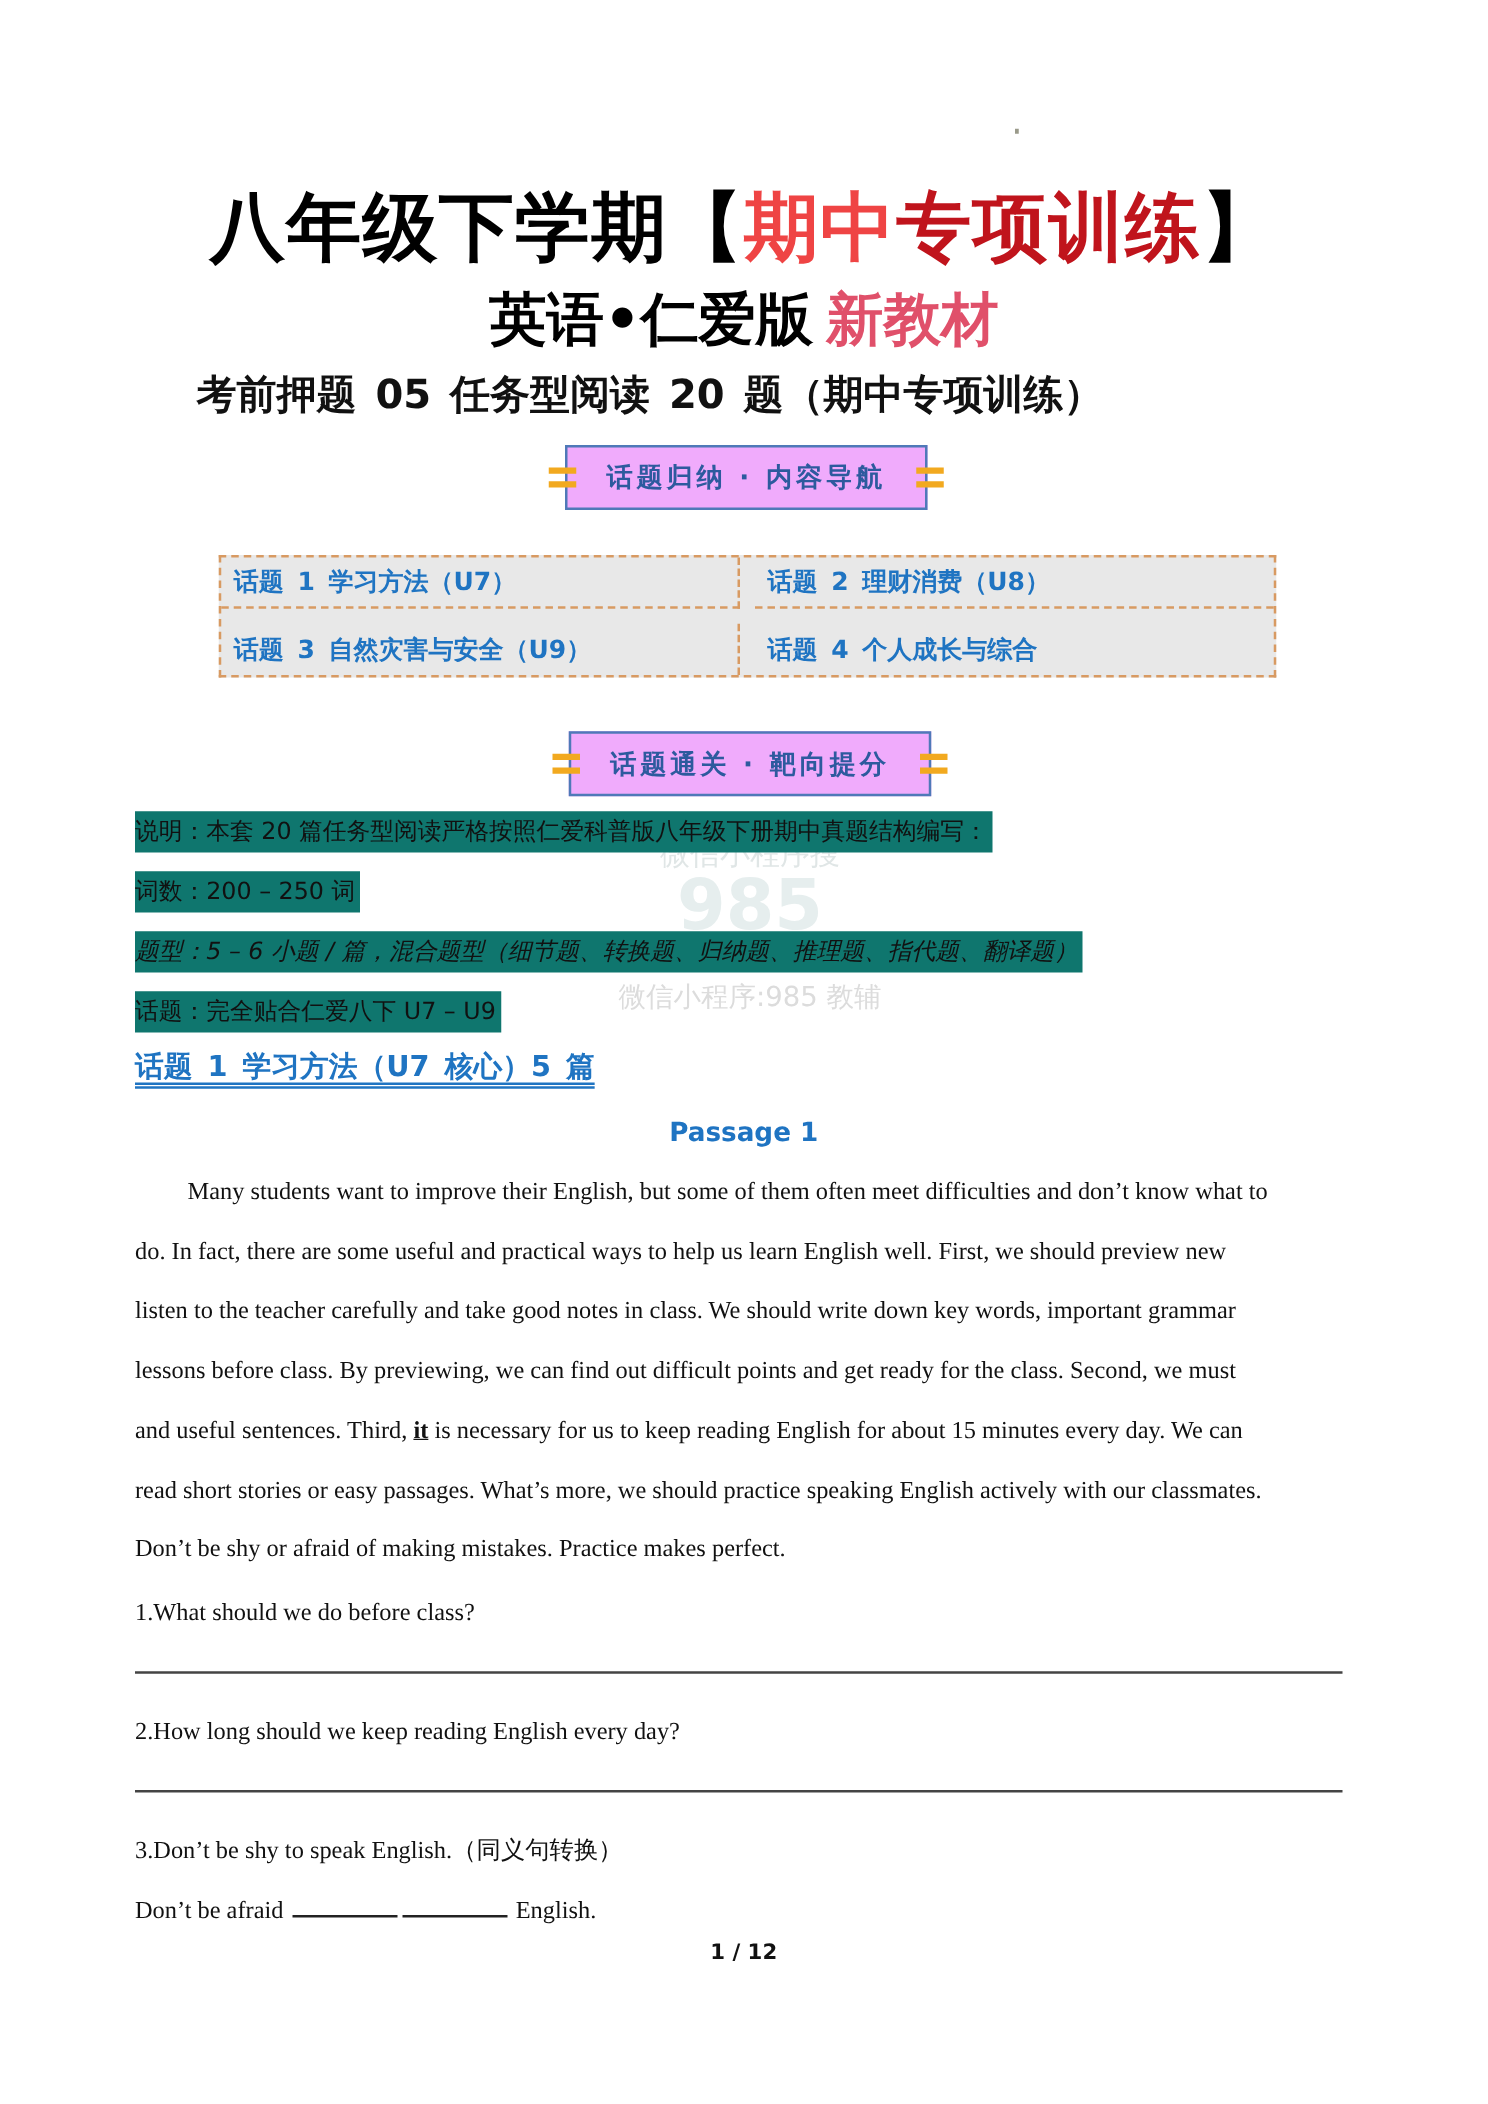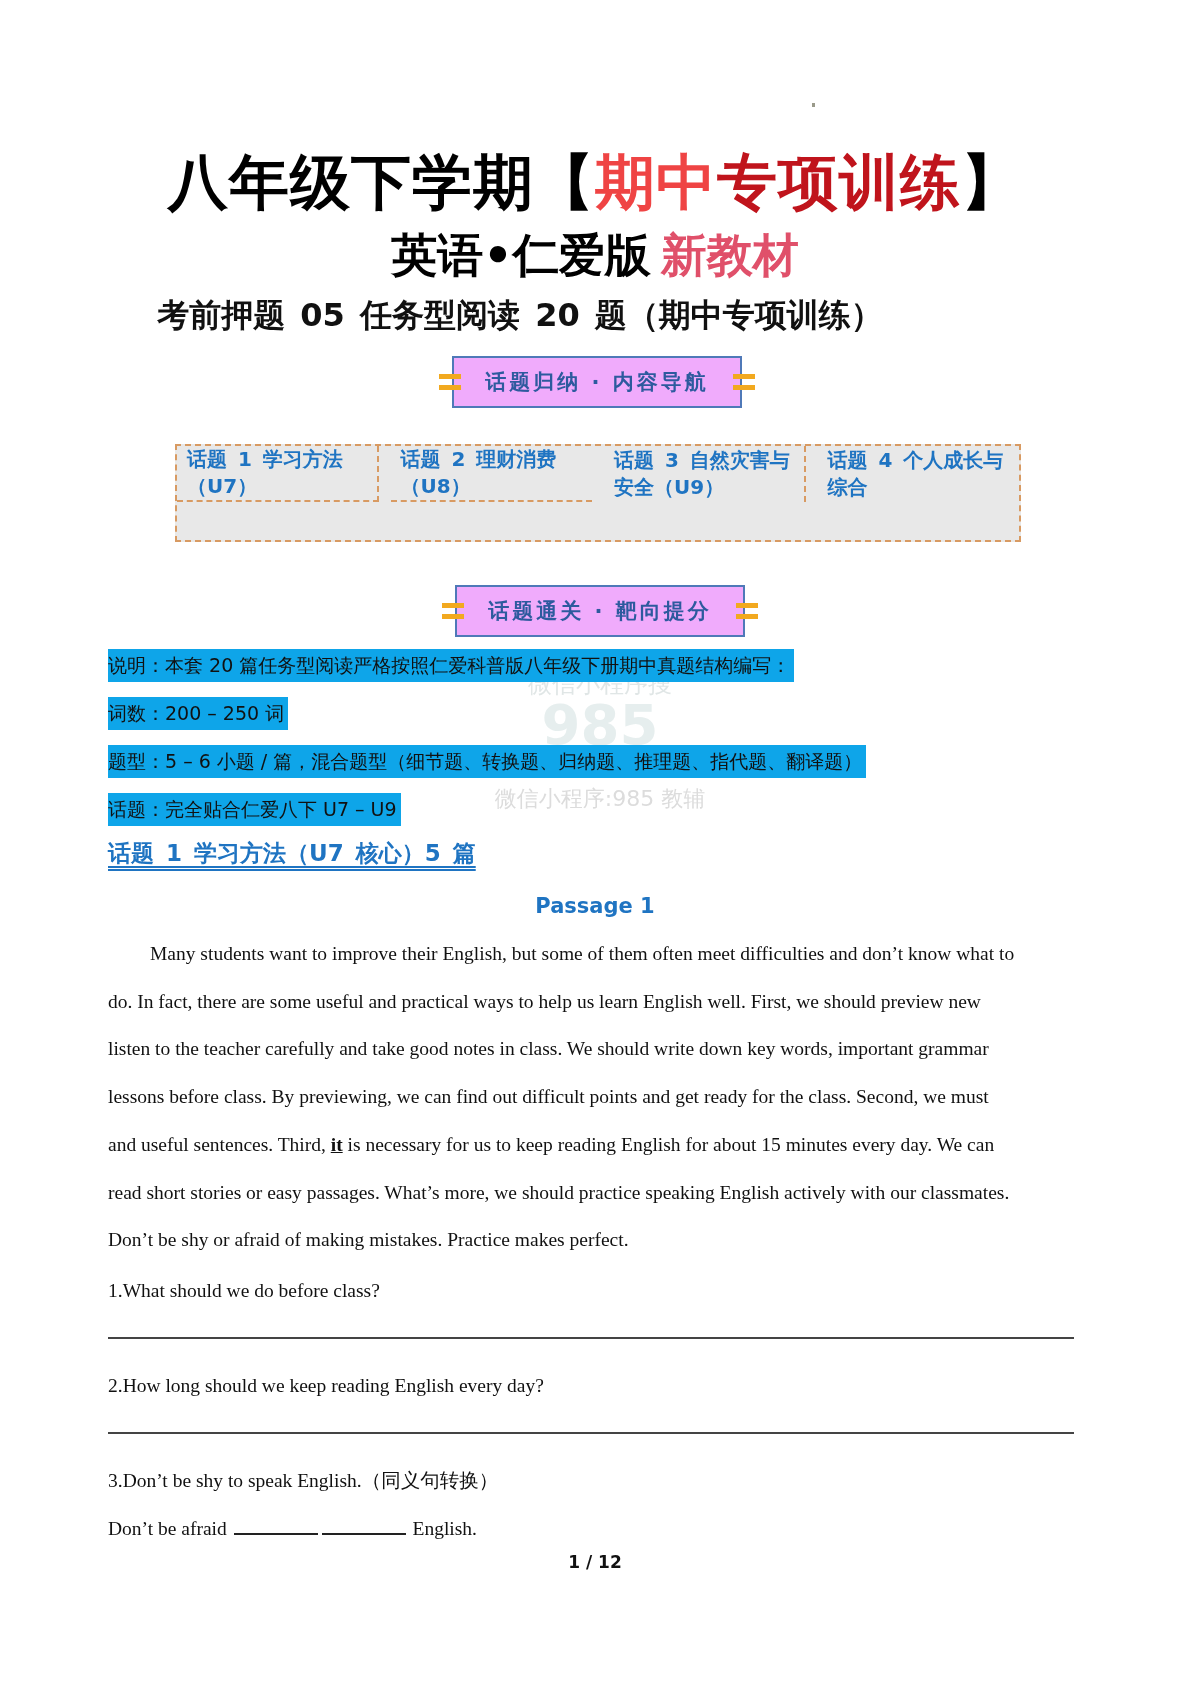--- a/index.html
+++ b/index.html
@@ -41,33 +41,33 @@
   .nav-banner .deco::before, .nav-banner .deco::after {
     content: ""; position: absolute; left: 0; width: 22px; height: 5px; background: #f2a91f;
   }
   .nav-banner .deco::before { top: 0; }
   .nav-banner .deco::after { bottom: 0; }
   .nav-banner .deco.left { left: -15px; }
   .nav-banner .deco.right { right: -15px; }
 
   .topic-grid {
     left: 175px; top: 444px; width: 846px; height: 98px;
-    display: grid; grid-template-columns: 1fr 1fr 1fr 1fr; grid-template-rows: 1fr 1fr;
+    display: grid; grid-template-columns: 1fr 1fr; grid-template-rows: 1fr 1fr;
     background: #e8e8e8; border: 2px dashed #d89a62; gap: 12px;
   }
   .topic-cell {
     display: flex; align-items: center; padding-left: 10px;
     font-family: "DejaVu Sans", sans-serif; font-weight: bold; font-size: 20px; color: #1f74c2;
     word-spacing: 4px;
   }
   .topic-cell.c1, .topic-cell.c3 { border-right: 2px dashed #d89a62; }
   .topic-cell.c1, .topic-cell.c2 { border-bottom: 2px dashed #d89a62; }
 
   .hl-line {
-    position: absolute; left: 108px; background: #0ea5e9; height: 33px;
+    position: absolute; left: 108px; background: #0f766e; height: 33px;
     font-family: "DejaVu Sans", sans-serif; font-size: 19px; line-height: 33px; color: #111; padding-right: 4px;
     white-space: nowrap;
   }
 
   .watermark { left: 480px; top: 672px; width: 240px; text-align: center; color: #e0e6e6; pointer-events: none; }
   .watermark .w1 { font-family: Liberation Sans, sans-serif; font-size: 24px; line-height: 24px; }
   .watermark .w2 { font-family: "DejaVu Sans", sans-serif; font-weight: bold; font-size: 56px; line-height: 58px; color: #e6eeee; }
   .watermark .w3 { font-family: "DejaVu Sans", sans-serif; font-size: 22px; line-height: 30px; margin-top: 30px; color: #dcdcdc; }
 
   .section-heading {
@@ -141,21 +141,21 @@
 </div>
 
 <div class="abs watermark">
   <div class="w1">微信小程序搜</div>
   <div class="w2">985</div>
   <div class="w3">微信小程序:985 教辅</div>
 </div>
 
 <div class="hl-line" style="top:649px;">说明：本套 20 篇任务型阅读严格按照仁爱科普版八年级下册期中真题结构编写：</div>
 <div class="hl-line" style="top:697px;">词数：200 – 250 词</div>
-<div class="hl-line" style="top:745px;">题型：5 – 6 小题 / 篇，混合题型（细节题、转换题、归纳题、推理题、指代题、翻译题）</div>
+<div class="hl-line" style="top:745px;font-style:italic;">题型：5 – 6 小题 / 篇，混合题型（细节题、转换题、归纳题、推理题、指代题、翻译题）</div>
 <div class="hl-line" style="top:793px;">话题：完全贴合仁爱八下 U7 – U9</div>
 
 <div class="abs section-heading">话题 1 学习方法（U7 核心）5 篇</div>
 
 <div class="abs passage-title">Passage 1</div>
 
 <div class="abs passage-body">
   <span class="line">Many students want to improve their English, but some of them often meet difficulties and don’t know what to</span>
   <span class="line">do. In fact, there are some useful and practical ways to help us learn English well. First, we should preview new</span>
   <span class="line">listen to the teacher carefully and take good notes in class. We should write down key words, important grammar</span>

